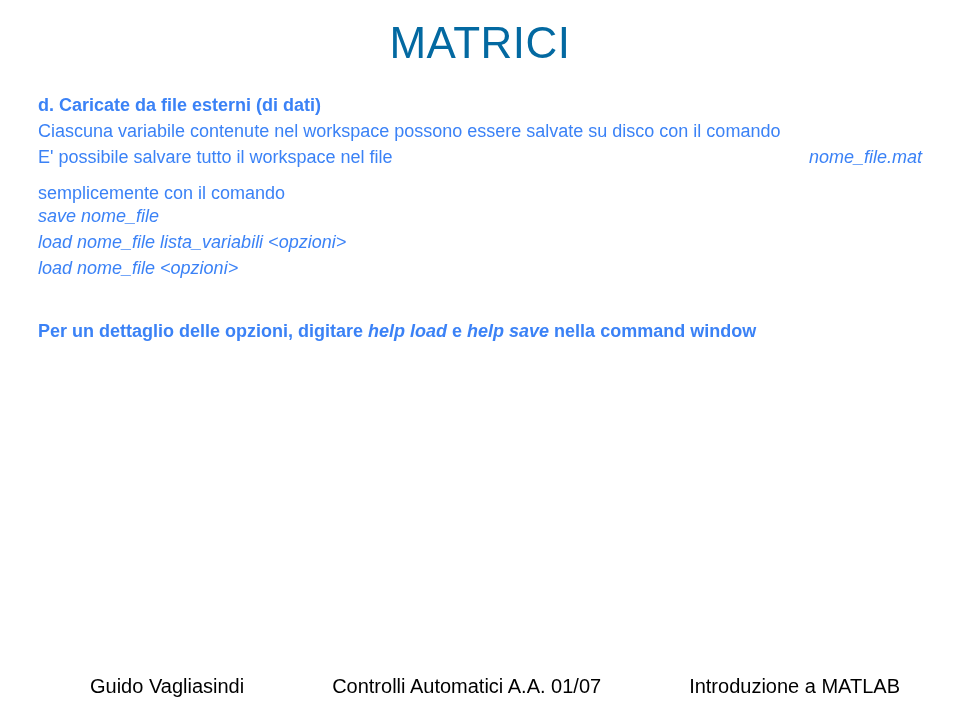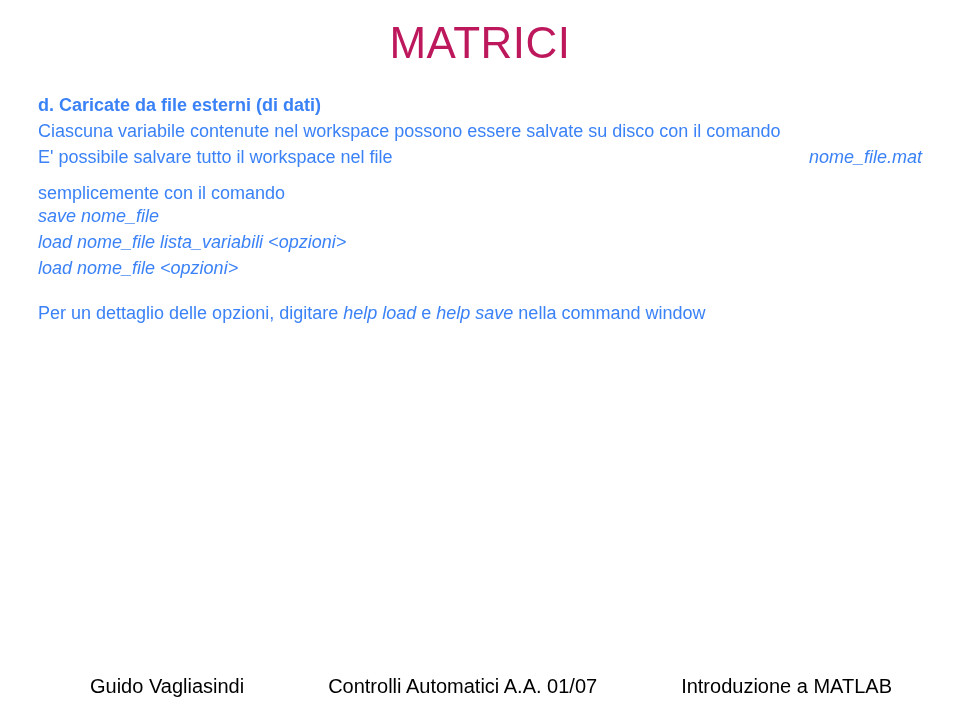--- a/index.html
+++ b/index.html
@@ -18,21 +18,21 @@
     .slide {
       width: 100%;
       height: 100%;
       padding: 18px 38px 20px 38px;
       position: relative;
     }
     .title {
       text-align: center;
       font-size: 44px;
       font-weight: normal;
-      color: #be185d;
+      color: #0369a1;
       margin-bottom: 26px;
       letter-spacing: 0.5px;
     }
     .content {
       font-size: 18px;
       line-height: 1.28;
       color: #3b82f6;
     }
     .subheading {
       font-weight: bold;
@@ -52,27 +52,28 @@
       justify-content: space-between;
       margin-bottom: 13px;
     }
     .spaced-line > span:first-child {
       flex: 0 0 auto;
     }
     .spaced-line > span:last-child {
       flex: 0 0 auto;
     }
     .gap-top {
-      margin-top: 22px;
+      margin-top: 40px;
+      font-weight: bold;
     }
     .footer {
       position: absolute;
       bottom: 20px;
       left: 0;
-      right: 8px;
+      right: 0;
       padding: 0 60px 0 90px;
       display: flex;
       justify-content: space-between;
       font-size: 20px;
       color: #000;
     }
     .footer > div {
       white-space: nowrap;
     }
   </style>

